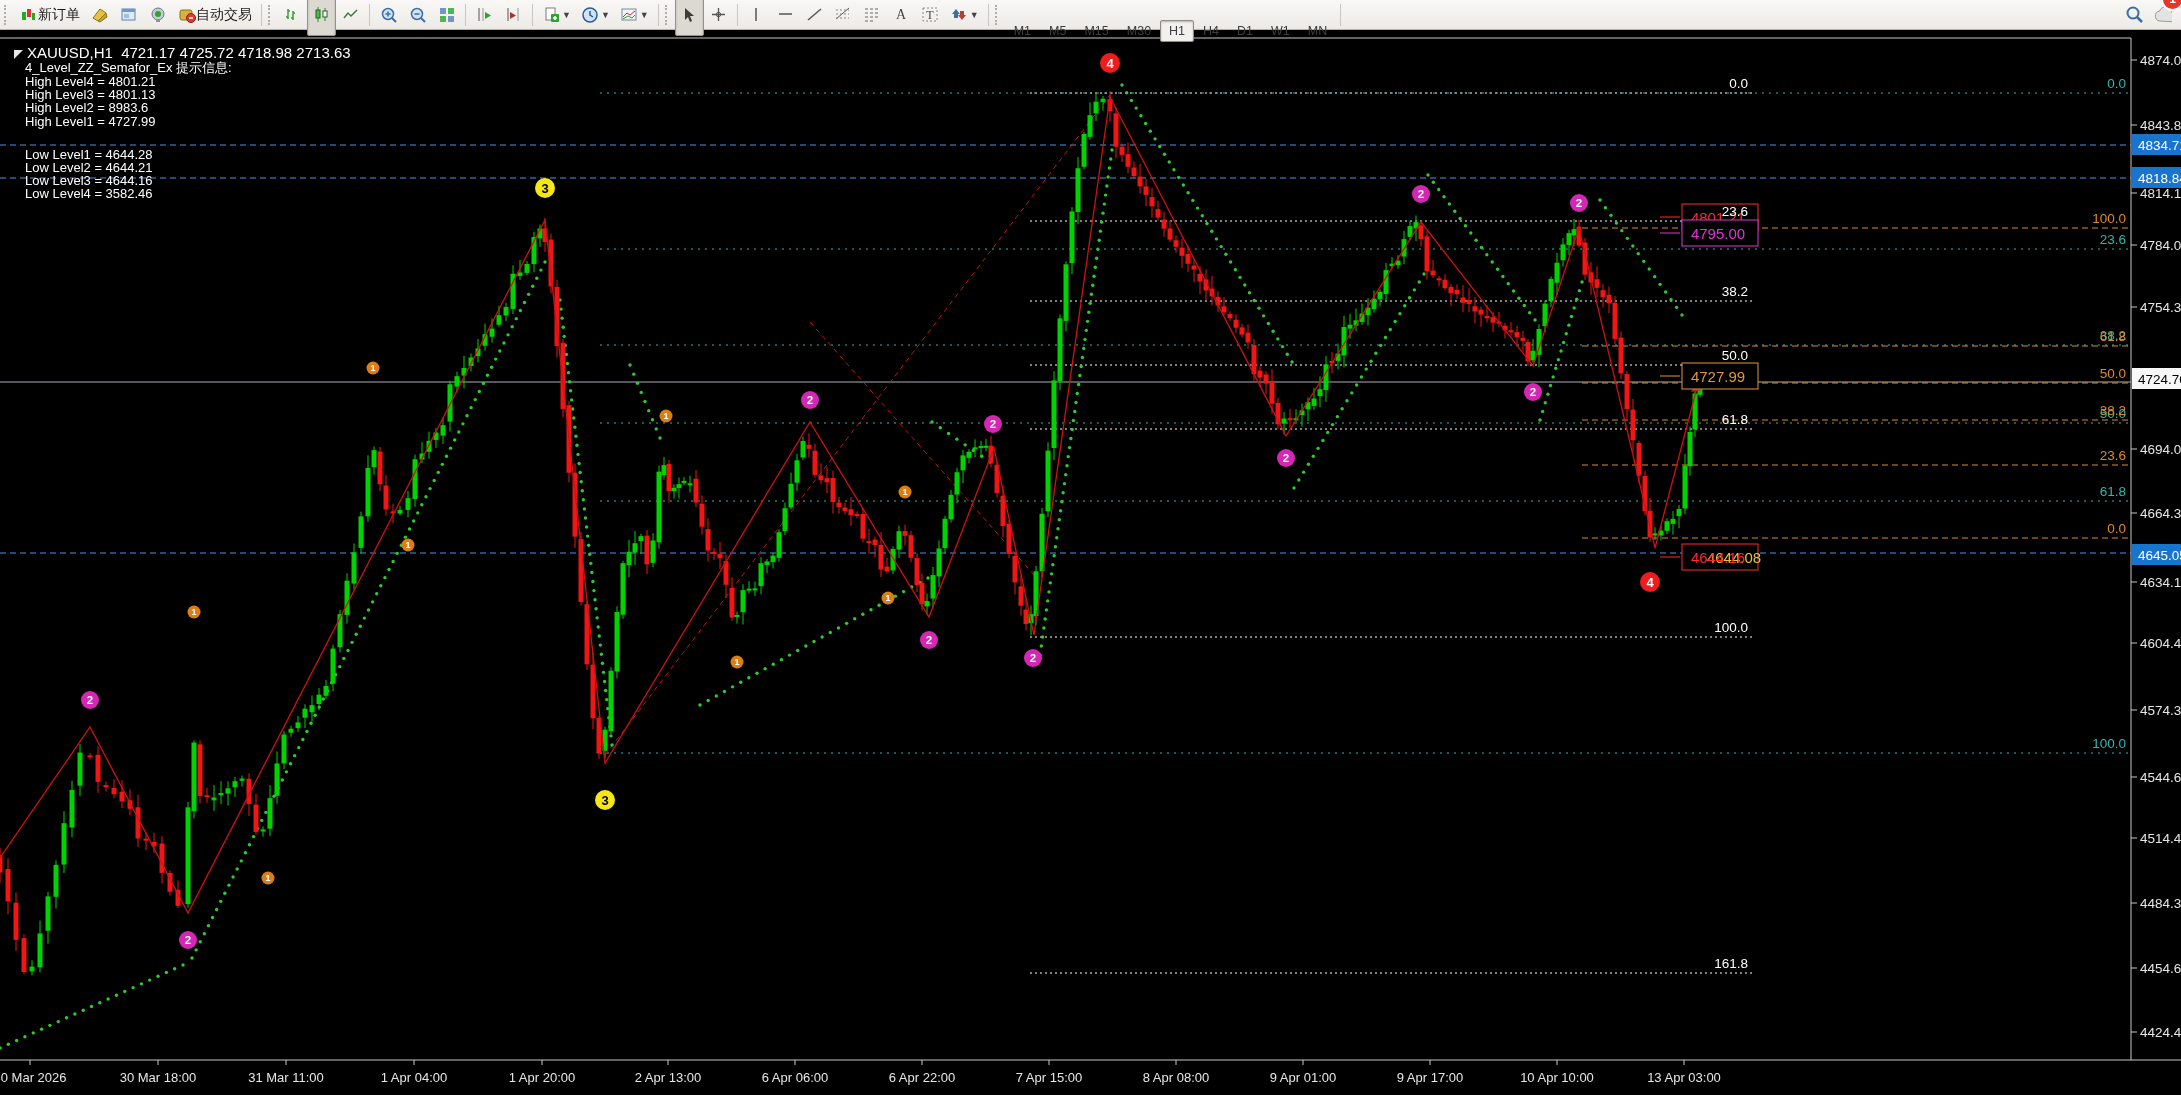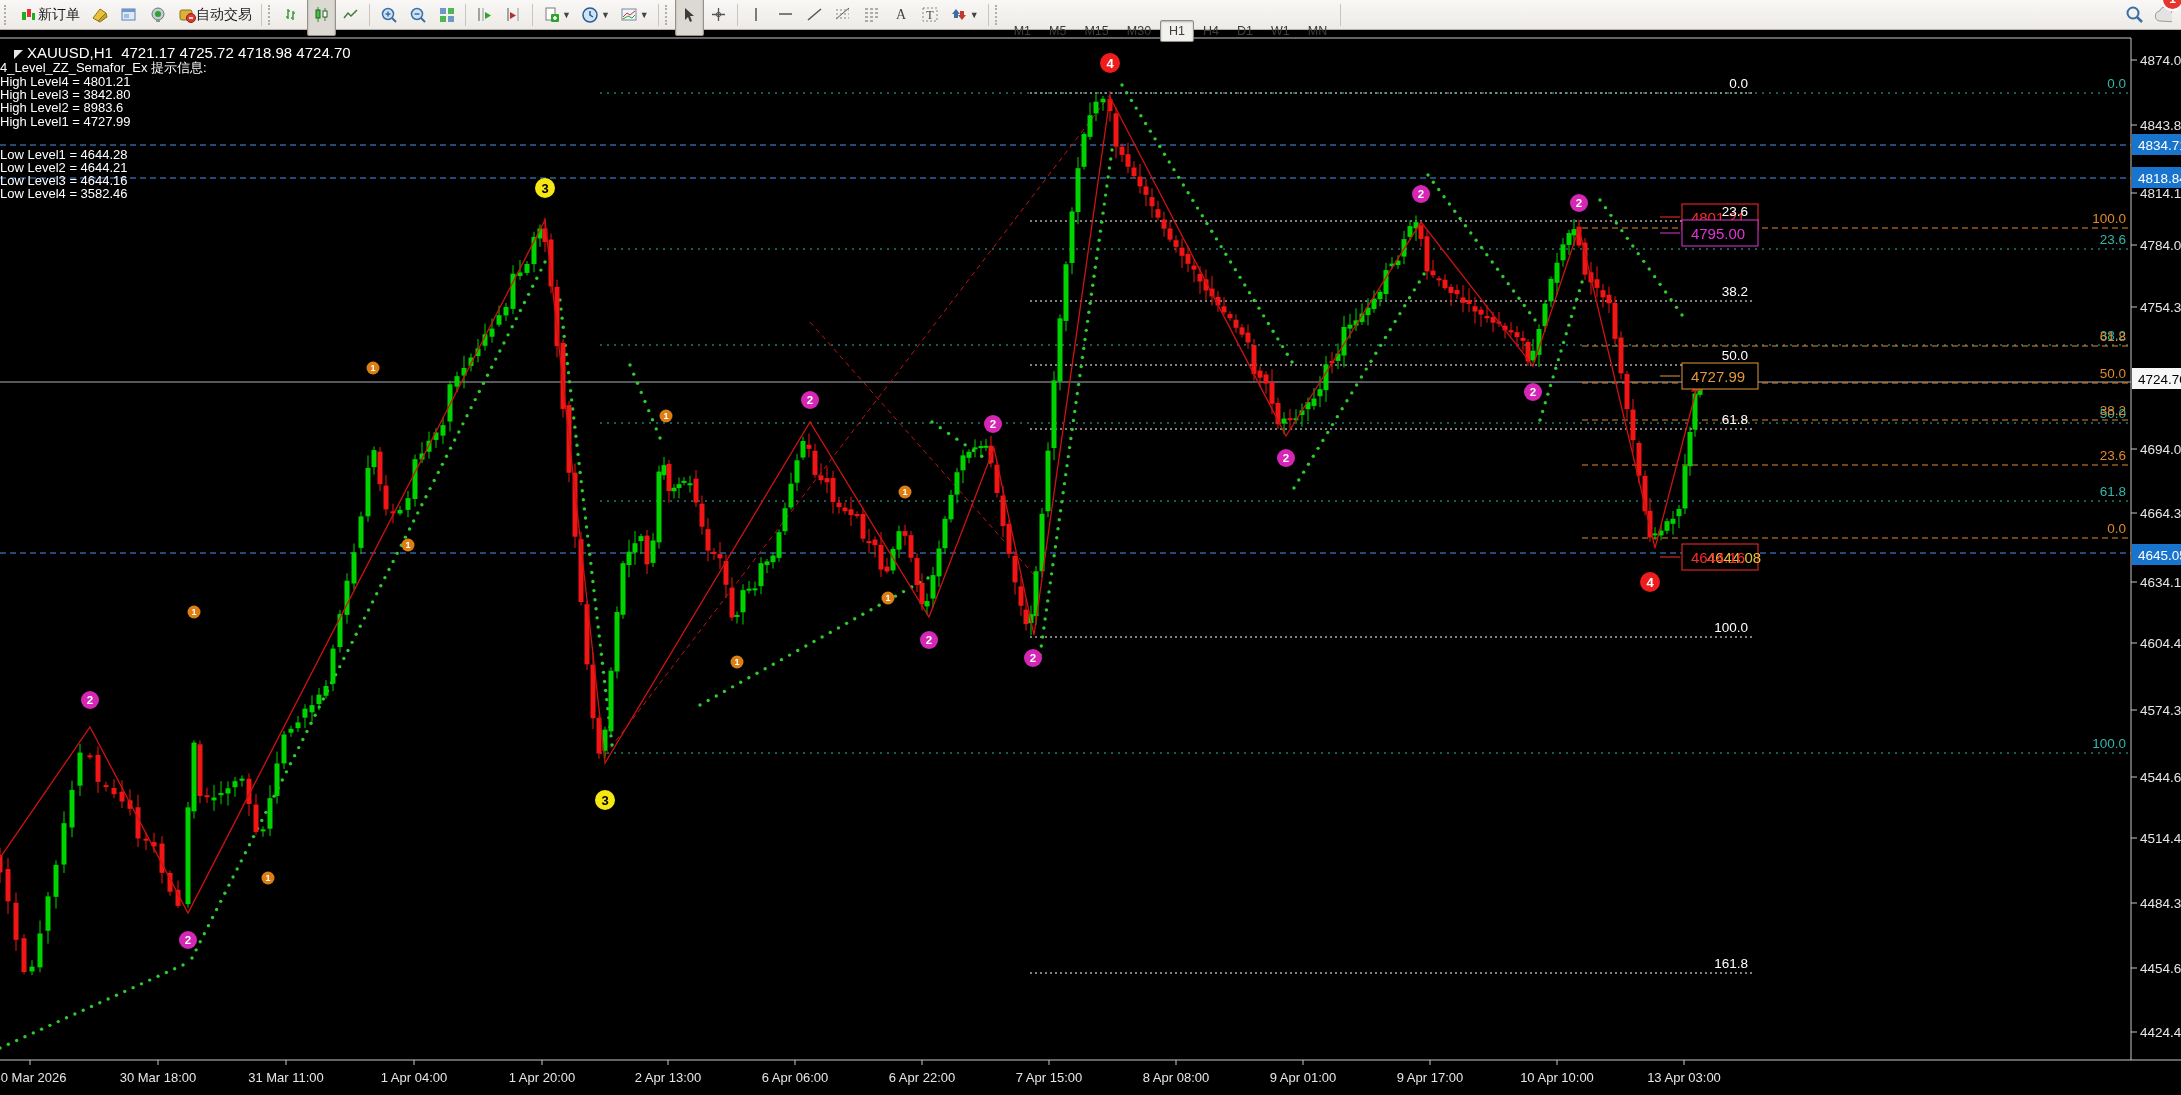--- a/index.html
+++ b/index.html
@@ -19,21 +19,21 @@
   .spacer{flex:1;}
   .icon{display:inline-flex;align-items:center;justify-content:center;width:19px;height:19px;}
   #cloud-wrap{position:relative;margin-right:2px;}
   #notif-badge{position:absolute;right:-8px;top:-7px;width:19px;height:19px;border-radius:50%;
     background:#e8352b;color:#fff;font-size:12px;font-weight:bold;display:flex;align-items:center;justify-content:center;border:2px solid #fff;}
   
   #chart-svg{position:absolute;left:0;top:0;z-index:1;}
   #chart-info{position:absolute;left:0;top:44px;z-index:2;color:#fff;}
   #symbol-line{font-size:15px;margin-left:14px;white-space:pre;}
   .expander{display:inline-block;width:0;height:0;border-top:9px solid #e8e8e8;border-right:9px solid transparent;margin-right:4px;vertical-align:middle;}
-  .ind-line{font-size:13px;line-height:13.2px;white-space:pre;}
+  .ind-line{font-size:13px;line-height:13.2px;white-space:pre;padding-left:25px;}
   #ind-title{font-size:13px;line-height:14px;}
   #low-block{margin-top:20px;}
 </style>
 </head>
 <body>
 
 <div id="app">
 
   <div id="toolbar">
     <div class="grip"></div>
@@ -1413,25 +1413,25 @@
       <text x="1303" y="1082" fill="#e6e6e6" font-size="13" text-anchor="middle" font-family="Liberation Sans, sans-serif" font-weight="normal">9 Apr 01:00</text>
       <line x1="1430" y1="1060" x2="1430" y2="1065" stroke="#c8c8c8"></line>
       <text x="1430" y="1082" fill="#e6e6e6" font-size="13" text-anchor="middle" font-family="Liberation Sans, sans-serif" font-weight="normal">9 Apr 17:00</text>
       <line x1="1557" y1="1060" x2="1557" y2="1065" stroke="#c8c8c8"></line>
       <text x="1557" y="1082" fill="#e6e6e6" font-size="13" text-anchor="middle" font-family="Liberation Sans, sans-serif" font-weight="normal">10 Apr 10:00</text>
       <line x1="1684" y1="1060" x2="1684" y2="1065" stroke="#c8c8c8"></line>
       <text x="1684" y="1082" fill="#e6e6e6" font-size="13" text-anchor="middle" font-family="Liberation Sans, sans-serif" font-weight="normal">13 Apr 03:00</text>
     </svg>
 
   <div id="chart-info">
-    <div id="symbol-line"><span class="expander"></span><span>XAUUSD,H1  4721.17 4725.72 4718.98 4724.70</span></div>
+    <div id="symbol-line"><span class="expander"></span><span>XAUUSD,H1  4721.17 4725.72 4718.98 2713.63</span></div>
     <div id="ind-title" class="ind-line">4_Level_ZZ_Semafor_Ex 提示信息:</div>
     <div id="high-block">
         <div class="ind-line">High Level4 = 4801.21</div>
-        <div class="ind-line">High Level3 = 3842.80</div>
+        <div class="ind-line">High Level3 = 4801.13</div>
         <div class="ind-line">High Level2 = 8983.6</div>
         <div class="ind-line">High Level1 = 4727.99</div>
       </div>
     <div id="low-block">
         <div class="ind-line">Low Level1 = 4644.28</div>
         <div class="ind-line">Low Level2 = 4644.21</div>
         <div class="ind-line">Low Level3 = 4644.16</div>
         <div class="ind-line">Low Level4 = 3582.46</div>
       </div>
   </div>

